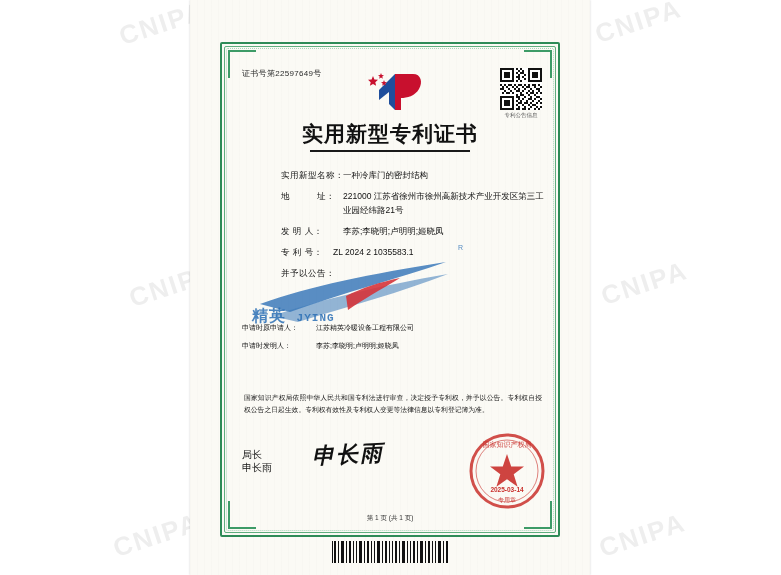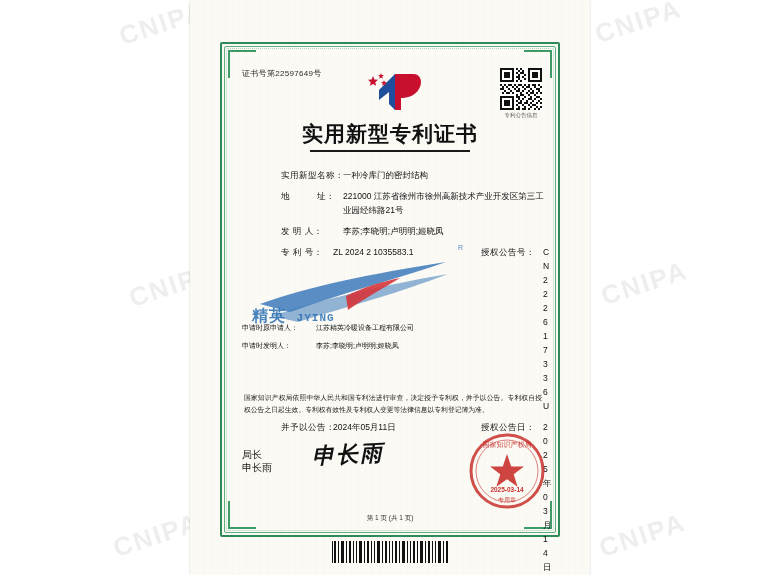--- a/index.html
+++ b/index.html
@@ -346,33 +346,24 @@
       </div>
       <div class="row">
         <div class="lab">发 明 人：</div>
         <div class="val">李苏;李晓明;卢明明;姬晓凤</div>
       </div>
       <div class="row two-col">
         <div class="c1">
           <div class="lab">专 利 号：</div>
           <div class="val">ZL 2024 2 1035583.1</div>
         </div>
-        <div class="c2">
-          <div class="lab">授权公告号：</div>
-          <div class="val">CN 222617336 U</div>
-        </div>
       </div>
       <div class="row two-col">
         <div class="c1">
           <div class="lab">并予以公告：</div>
-          <div class="val">2024年05月11日</div>
-        </div>
-        <div class="c2">
-          <div class="lab">授权公告日：</div>
-          <div class="val">2025年03月14日</div>
         </div>
       </div>
     </div>
 
     <div class="small-rows" style="top:322px;">
       <div class="srow">
         <div class="slab">申请时原申请人：</div>
         <div class="sval">江苏精英冷暖设备工程有限公司</div>
       </div>
       <div class="srow">

